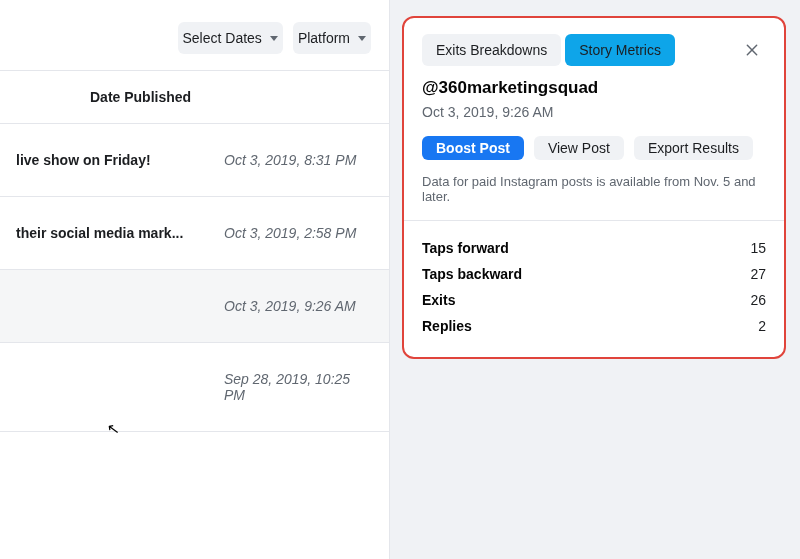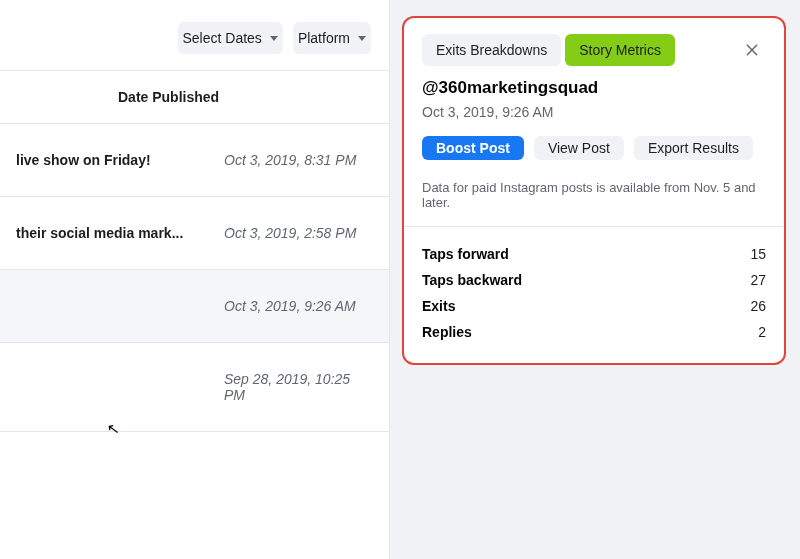--- a/index.html
+++ b/index.html
@@ -52,21 +52,21 @@
     border-right: 4px solid transparent;
     border-top: 5px solid #606770;
   }
   .header-row {
     padding: 18px 0 18px 0;
     border-bottom: 1px solid #e4e6eb;
   }
   .header-label {
     font-weight: 600;
     color: #1c1e21;
-    margin-left: 118px;
+    margin-left: 90px;
   }
   .row {
     display: flex;
     align-items: center;
     padding: 28px 16px;
     border-bottom: 1px solid #e4e6eb;
     position: relative;
   }
   .row.selected { background: #f5f6f7; }
   .row-text {
@@ -115,21 +115,21 @@
   .tab {
     background: #f0f2f5;
     border: none;
     border-radius: 6px;
     padding: 8px 14px;
     font-size: 14px;
     color: #1c1e21;
     cursor: pointer;
   }
   .tab.active {
-    background: #84cc16;
+    background: #0ea5e9;
     font-weight: 400;
   }
   .close {
     margin-left: auto;
     width: 28px; height: 28px;
     display: flex;
     align-items: center;
     justify-content: center;
     cursor: pointer;
     color: #606770;
@@ -164,21 +164,21 @@
     color: #fff;
   }
   .btn.secondary {
     background: #f0f2f5;
     color: #1c1e21;
     font-weight: 400;
   }
   .note {
     font-size: 13px;
     color: #606770;
-    margin-top: 20px;
+    margin-top: 14px;
   }
   .divider {
     border-top: 1px solid #e4e6eb;
     margin: 16px -18px 0 -18px;
   }
   .metrics {
     margin-top: 14px;
   }
   .metric-row {
     display: flex;

